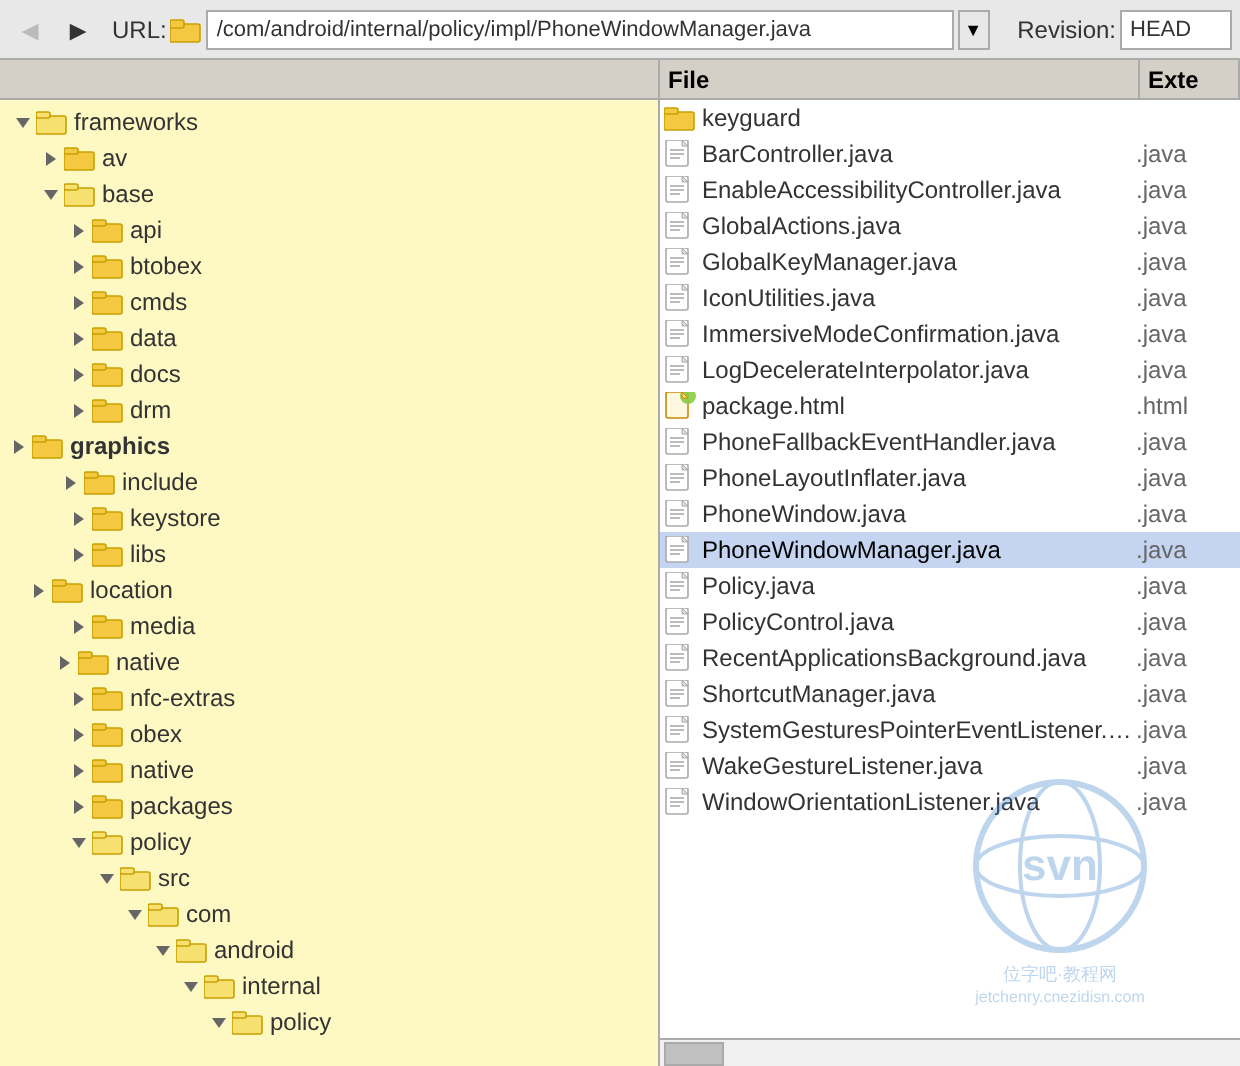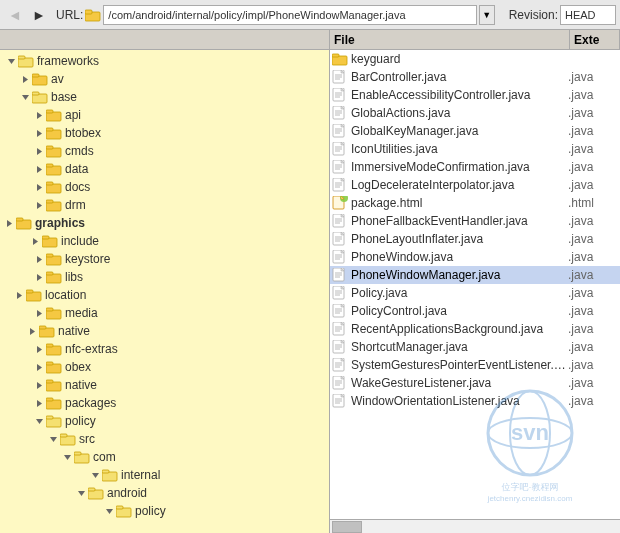--- a/index.html
+++ b/index.html
@@ -548,43 +548,43 @@
             <svg width="9" height="9" viewBox="0 0 9 9">
               <polygon points="1,2 8,2 4.5,7" fill="#666"></polygon>
             </svg>
           </span>
           <span class="folder-icon"><svg width="16" height="14" viewBox="0 0 16 14">
     <rect x="0" y="4" width="15" height="9" rx="1" fill="#f5e070" stroke="#c8a000" stroke-width="0.8"></rect>
     <rect x="0" y="2" width="7" height="3" rx="1" fill="#f5e070" stroke="#c8a000" stroke-width="0.8"></rect>
   </svg></span>
           <span class="tree-label">com</span>
         </div>
-        <div class="tree-item" style="padding-left: 88px;">
+        <div class="tree-item" style="padding-left: 74px;">
           <span class="tree-toggle">
             <svg width="9" height="9" viewBox="0 0 9 9">
               <polygon points="1,2 8,2 4.5,7" fill="#666"></polygon>
             </svg>
           </span>
           <span class="folder-icon"><svg width="16" height="14" viewBox="0 0 16 14">
     <rect x="0" y="4" width="15" height="9" rx="1" fill="#f5e070" stroke="#c8a000" stroke-width="0.8"></rect>
     <rect x="0" y="2" width="7" height="3" rx="1" fill="#f5e070" stroke="#c8a000" stroke-width="0.8"></rect>
   </svg></span>
-          <span class="tree-label">internal</span>
-        </div>
-        <div class="tree-item" style="padding-left: 74px;">
+          <span class="tree-label">android</span>
+        </div>
+        <div class="tree-item" style="padding-left: 88px;">
           <span class="tree-toggle">
             <svg width="9" height="9" viewBox="0 0 9 9">
               <polygon points="1,2 8,2 4.5,7" fill="#666"></polygon>
             </svg>
           </span>
           <span class="folder-icon"><svg width="16" height="14" viewBox="0 0 16 14">
     <rect x="0" y="4" width="15" height="9" rx="1" fill="#f5e070" stroke="#c8a000" stroke-width="0.8"></rect>
     <rect x="0" y="2" width="7" height="3" rx="1" fill="#f5e070" stroke="#c8a000" stroke-width="0.8"></rect>
   </svg></span>
-          <span class="tree-label">android</span>
+          <span class="tree-label">internal</span>
         </div>
         <div class="tree-item" style="padding-left: 102px;">
           <span class="tree-toggle">
             <svg width="9" height="9" viewBox="0 0 9 9">
               <polygon points="1,2 8,2 4.5,7" fill="#666"></polygon>
             </svg>
           </span>
           <span class="folder-icon"><svg width="16" height="14" viewBox="0 0 16 14">
     <rect x="0" y="4" width="15" height="9" rx="1" fill="#f5e070" stroke="#c8a000" stroke-width="0.8"></rect>
     <rect x="0" y="2" width="7" height="3" rx="1" fill="#f5e070" stroke="#c8a000" stroke-width="0.8"></rect>

